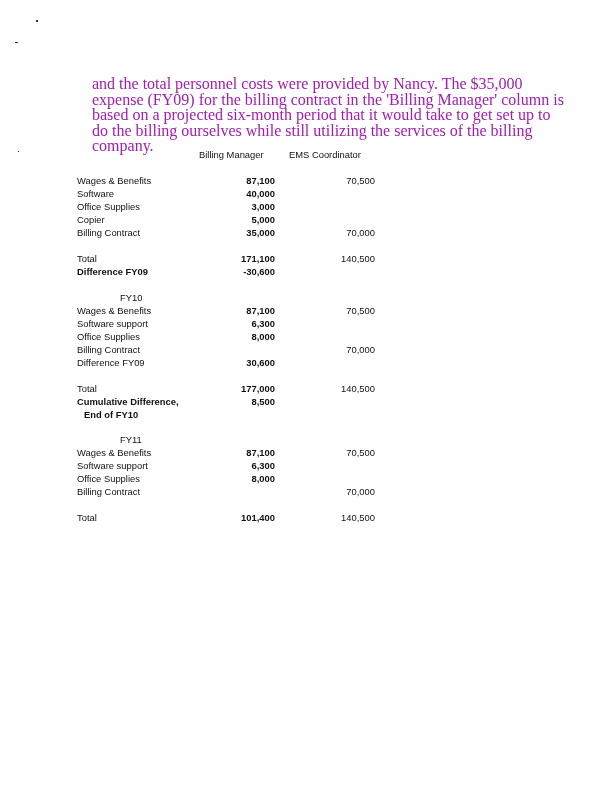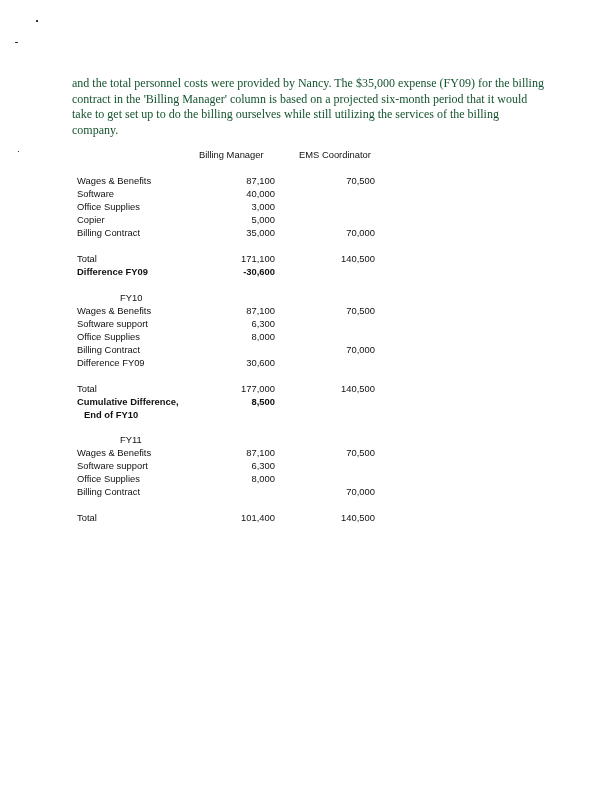--- a/index.html
+++ b/index.html
@@ -1,31 +1,31 @@
 <!DOCTYPE html>
 <html><head>
   <meta charset="utf-8">
   <style>
     html, body { margin: 0; padding: 0; background: #ffffff; }
     body { width: 613px; height: 800px; position: relative; overflow: hidden; color: #111; }
     .speck { position: absolute; background: #333; }
     .para {
-      position: absolute; left: 72px; top: 76px; width: 472px;
-      font-family: "Liberation Serif", serif; font-size: 12px; line-height: 15.5px;
-      color: #14532d;
+      position: absolute; left: 92px; top: 76px; width: 472px;
+      font-family: "Liberation Serif", serif; font-size: 16px; line-height: 15.5px;
+      color: #a21caf;
     }
     .tbl { position: absolute; left: 0; top: 0; width: 613px; height: 620px;
       font-family: "Liberation Sans", sans-serif; font-size: 9.4px; color: #111; }
     .row { position: absolute; left: 0; width: 613px; height: 13px; line-height: 13px; }
     .lbl { position: absolute; left: 77px; white-space: nowrap; }
     .sec { position: absolute; left: 120px; white-space: nowrap; }
-    .bm { position: absolute; right: 338px; white-space: nowrap; }
+    .bm { position: absolute; right: 338px; white-space: nowrap; font-weight: bold; }
     .ems { position: absolute; right: 238px; text-align: right; white-space: nowrap; }
     .hdr1 { position: absolute; left: 199px; white-space: nowrap; }
-    .hdr2 { position: absolute; left: 299px; white-space: nowrap; }
+    .hdr2 { position: absolute; left: 289px; white-space: nowrap; }
     .b { font-weight: bold; }
   </style>
 </head>
 <body>
 
 <div class="speck" style="left:36px;top:20px;width:2px;height:2px;"></div>
 <div class="speck" style="left:15px;top:42px;width:3px;height:1px;"></div>
 <div class="speck" style="left:18px;top:151px;width:1px;height:1px;"></div>
 
 <p class="para" style="margin:0;">and the total personnel costs were provided by Nancy. The $35,000 expense (FY09) for the billing contract in the 'Billing Manager' column is based on a projected six-month period that it would take to get set up to do the billing ourselves while still utilizing the services of the billing company.</p>

